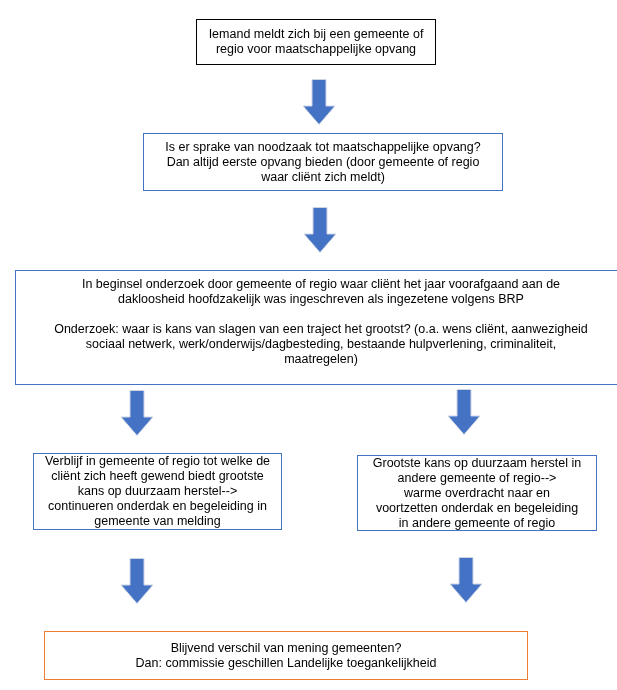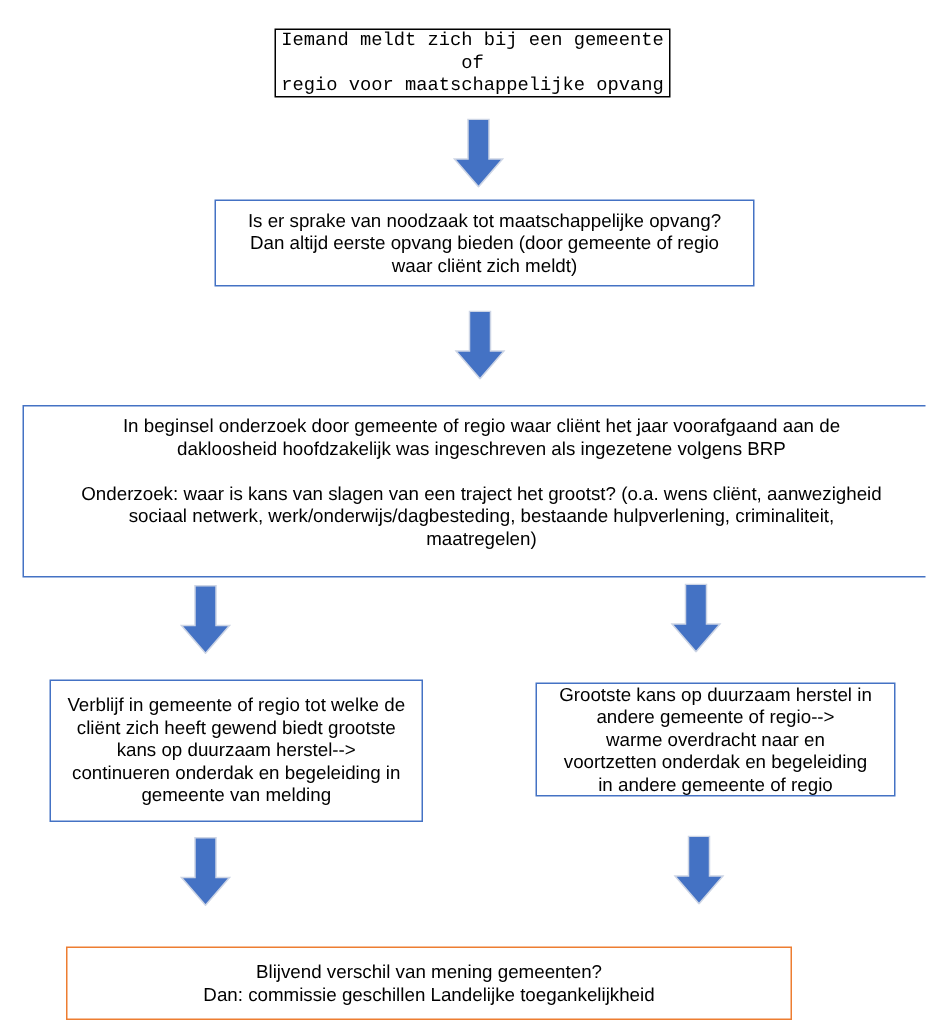--- a/index.html
+++ b/index.html
@@ -45,21 +45,21 @@
     fill: var(--arrow-fill, #4472C4);
     stroke: var(--arrow-stroke, #CDD5E5);
     stroke-width: 1;
   }
 </style>
 </head>
 <body>
 
 <div class="canvas">
 
-  <div class="flow-box border-black" style="left:183px; top:19px; width:264px; height:46px;font-family:Liberation Mono, monospace;">Iemand meldt zich bij een gemeente of
+  <div class="flow-box border-black" style="left:196px; top:19px; width:240px; height:46px;">Iemand meldt zich bij een gemeente of
 regio voor maatschappelijke opvang</div>
 
   <div class="arrow" style="left:302px; top:79px;">
     <svg viewBox="0 0 34 46" aria-hidden="true">
       <polygon points="10,0.5 24,0.5 24,27 33,27 17,45.5 1,27 10,27"></polygon>
     </svg>
   </div>
 
   <div class="flow-box border-blue" style="left:143px; top:133px; width:360px; height:58px;">Is er sprake van noodzaak tot maatschappelijke opvang?
 Dan altijd eerste opvang bieden (door gemeente of regio
@@ -83,21 +83,21 @@
       <polygon points="10,0.5 24,0.5 24,27 33,27 17,45.5 1,27 10,27"></polygon>
     </svg>
   </div>
 
   <div class="arrow" style="left:447px; top:389px;">
     <svg viewBox="0 0 34 46" aria-hidden="true">
       <polygon points="10,0.5 24,0.5 24,27 33,27 17,45.5 1,27 10,27"></polygon>
     </svg>
   </div>
 
-  <div class="flow-box border-blue" style="left:33px; top:453px; width:249px; height:95px;">Verblijf in gemeente of regio tot welke de
+  <div class="flow-box border-blue" style="left:33px; top:453px; width:249px; height:77px;">Verblijf in gemeente of regio tot welke de
 cliënt zich heeft gewend biedt grootste
 kans op duurzaam herstel--&gt;
 continueren onderdak en begeleiding in
 gemeente van melding</div>
 
   <div class="flow-box border-blue" style="left:357px; top:455px; width:240px; height:76px;">Grootste kans op duurzaam herstel in
 andere gemeente of regio--&gt;
 warme overdracht naar en
 voortzetten onderdak en begeleiding
 in andere gemeente of regio</div>

